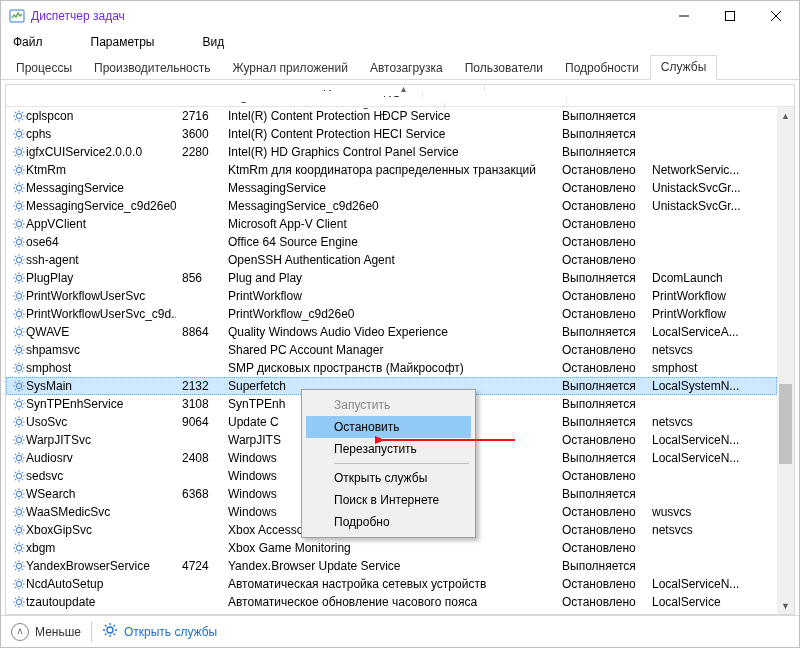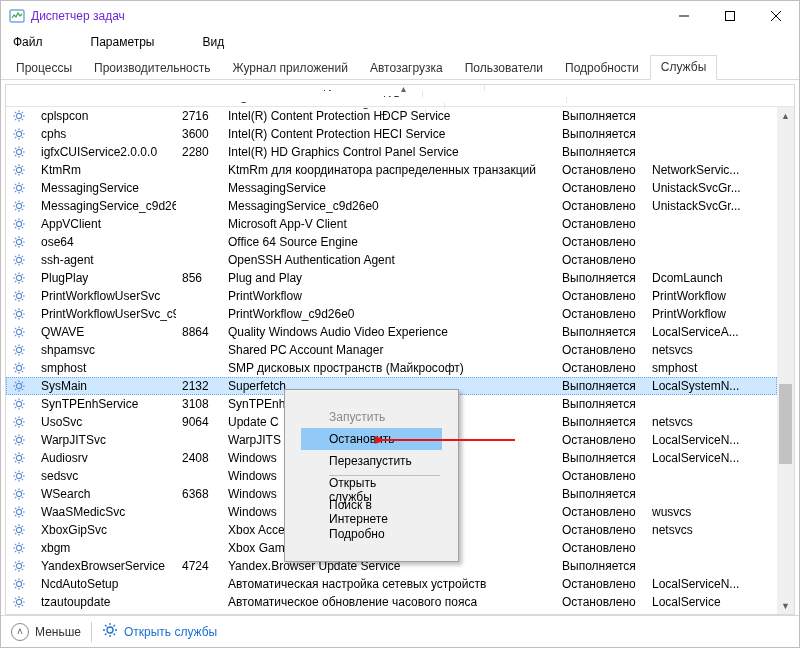--- a/index.html
+++ b/index.html
@@ -123,21 +123,21 @@
     align-items: center;
     font-size: 12px;
     white-space: nowrap;
   }
   .row.selected {
     background: #cde8ff;
     outline: 1px dotted #6aa9e8;
     outline-offset: -1px;
   }
   .row .cell { overflow:hidden; text-overflow: ellipsis; padding: 0 6px;}
-  .row .c-name { width:170px; display:flex; align-items:flex-start; gap:15px; padding-left:6px;}
+  .row .c-name { width:170px; display:flex; align-items:flex-start; gap:0; padding-left:6px;}
   .row .c-pid  { width:46px; }
   .row .c-desc { width:334px; }
   .row .c-state{ width:90px; }
   .row .c-group{ flex:1; }
   .svc-icon {
     width:14px; height:14px; flex:0 0 14px;
     display:inline-flex; align-items:center; justify-content:center;
   }
 
   
@@ -152,26 +152,26 @@
   }
   .vscroll .track { flex:1; position:relative; }
   .vscroll .thumb {
     position:absolute; left:2px; right:2px; top:260px; height:80px;
     background:#c2c2c2;
   }
 
   
   .ctxmenu {
     position:absolute;
-    left:283px; top:388px;
+    left:300px; top:388px;
     width:175px;
     background:#f0f0f0;
     border:1px solid #a0a0a0;
     box-shadow: 3px 3px 4px rgba(0,0,0,0.25);
-    padding:16px;
+    padding:4px;
     z-index:50;
   }
   .ctxitem {
     height:22px; display:flex; align-items:center;
     padding:0 20px 0 28px;
     font-size:12px; color:#000; cursor:default;
   }
   .ctxitem.disabled { color:#8a8a8a; }
   .ctxitem.hover { background:#91c9f7; }
   .ctxsep { height:1px; background:#c0c0c0; margin:3px 2px 3px 28px; }

